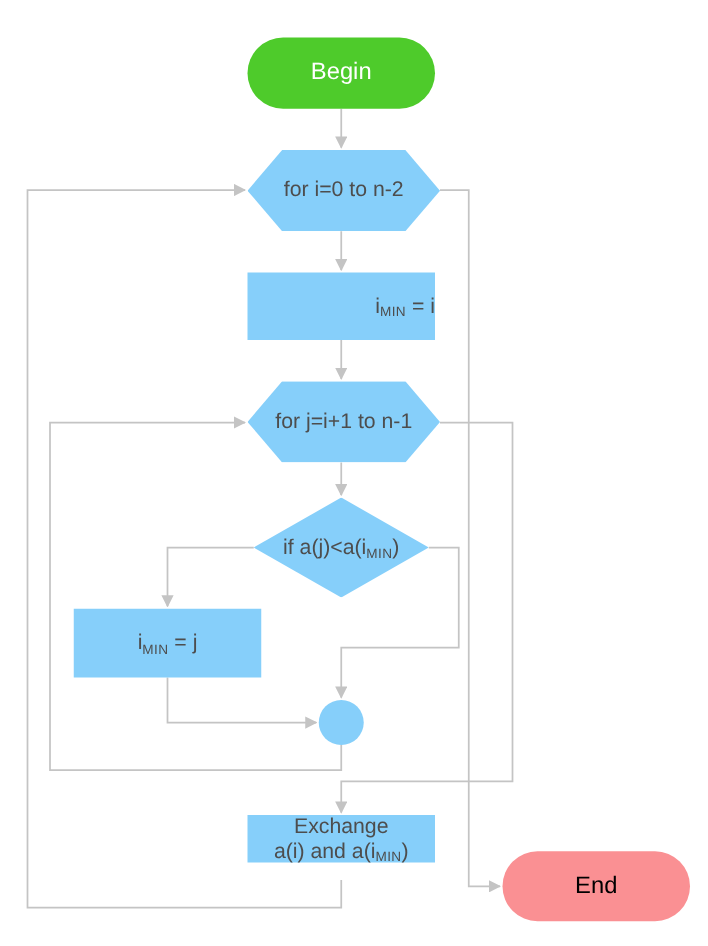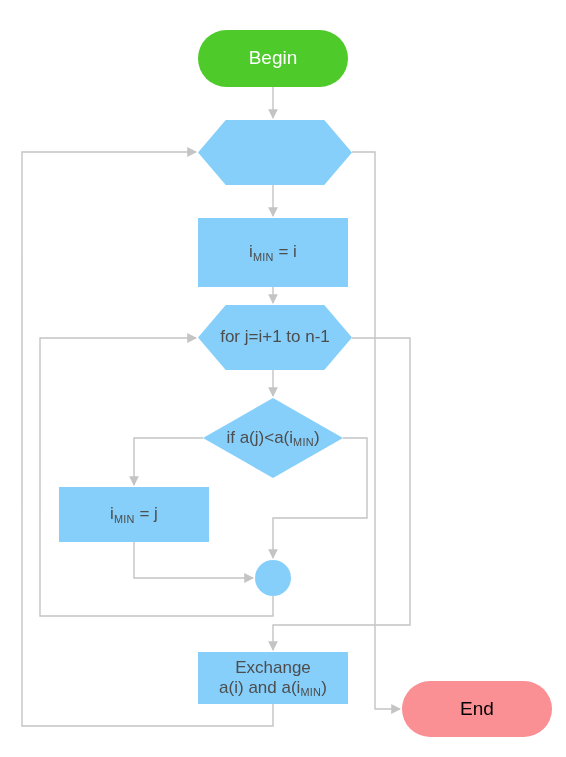--- a/index.html
+++ b/index.html
@@ -128,43 +128,44 @@
 
     </g>
   </svg>
 
   <div class="node terminator n-begin" style="left:198px; top:30px; width:150px; height:57px;">
     <span class="txt node-label">Begin</span>
   </div>
 
   <div class="node n-hex" style="left:198px; top:120px; width:154px; height:65px;">
     <span class="hexshape"></span>
+    <span class="txt node-label">for i=0 to n-2</span>
   </div>
 
-  <div class="node n-process" style="left:198px; top:218px; width:150px; height:69px;">
+  <div class="node n-process" style="left:198px; top:218px; width:150px; height:54px;justify-content:flex-end;">
     <span class="txt node-label">i<sub>MIN</sub> = i</span>
   </div>
 
   <div class="node n-hex" style="left:198px; top:305px; width:154px; height:65px;">
     <span class="hexshape"></span>
     <span class="txt node-label">for j=i+1 to n-1</span>
   </div>
 
   <div class="node n-process" style="left:59px; top:487px; width:150px; height:55px;">
     <span class="txt node-label">i<sub>MIN</sub> = j</span>
   </div>
 
   <div class="node n-dec" style="left:203px; top:398px; width:140px; height:80px;">
     <span class="decshape"></span>
     <span class="txt node-label">if a(j)&lt;a(i<sub>MIN</sub>)</span>
   </div>
 
   <div class="node n-conn" style="left:255px; top:560px; width:36px; height:36px;"></div>
 
-  <div class="node n-process" style="left:198px; top:652px; width:150px; height:52px;">
+  <div class="node n-process" style="left:198px; top:652px; width:150px; height:38px;">
     <span class="txt node-label">Exchange<br>a(i) and a(i<sub>MIN</sub>)</span>
   </div>
 
   <div class="node terminator n-end" style="left:402px; top:681px; width:150px; height:56px;">
     <span class="txt node-label">End</span>
   </div>
 
 </div>
 
 </body></html>

